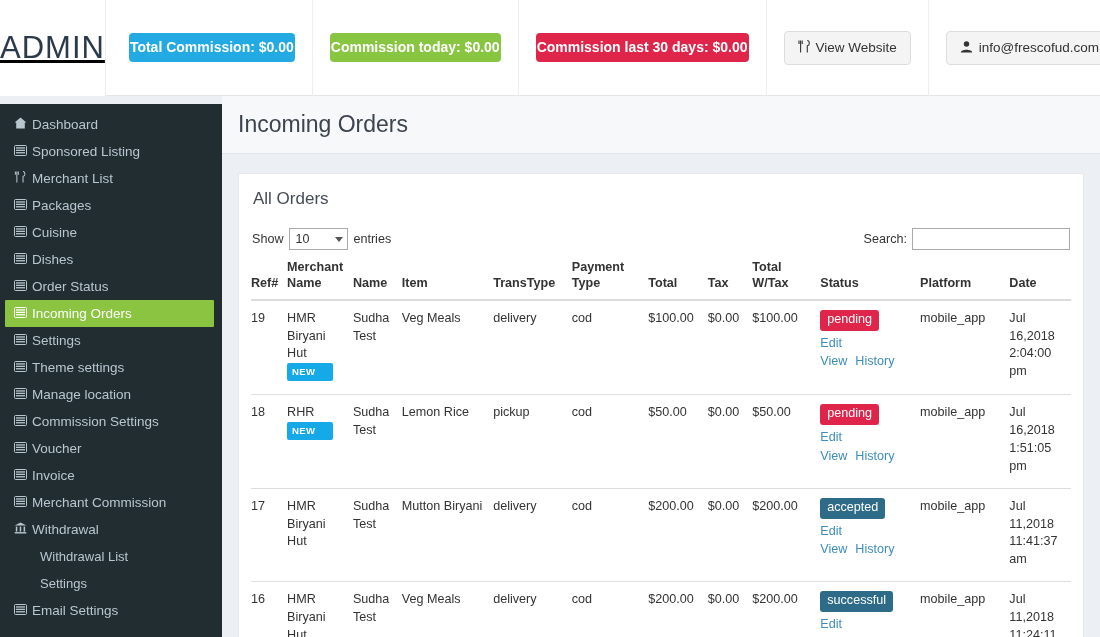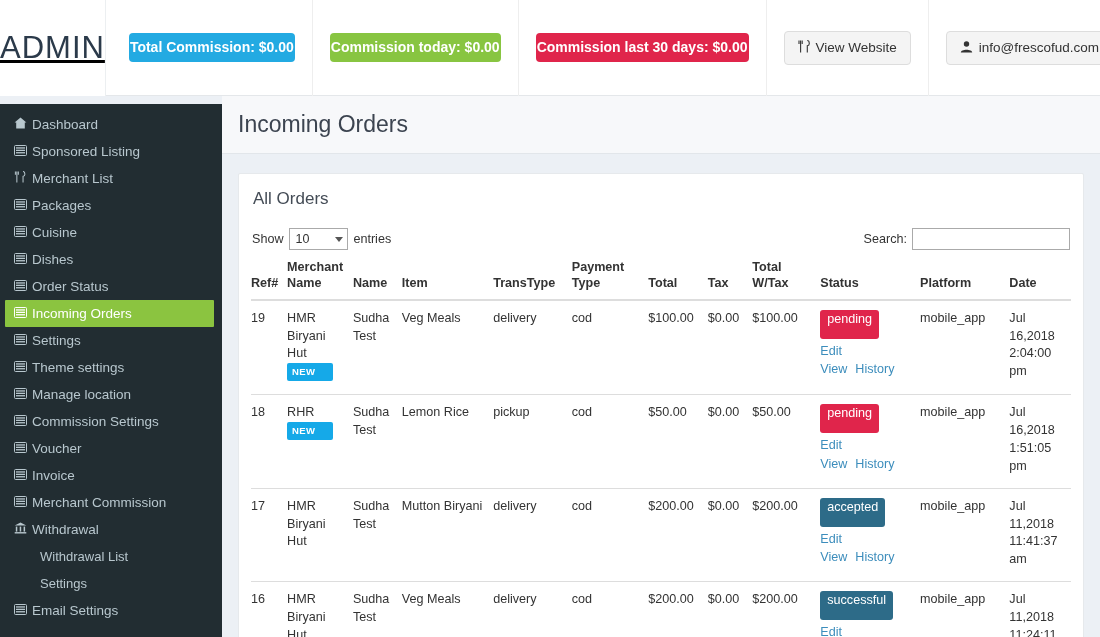--- a/index.html
+++ b/index.html
@@ -210,21 +210,21 @@
     font-weight: bold;
     letter-spacing: .4px;
     padding: 2px 18px 2px 5px;
     border-radius: 2px;
     vertical-align: 1px;
   }
   .status-badge {
     display: inline-block;
     color: #ffffff;
     font-size: 12.6px;
-    padding: 3px 7px 12px 7px;
+    padding: 3px 7px 4px 7px;
     border-radius: 3px;
     margin-bottom: 2px;
     line-height: 1.1;
   }
   .st-pending    { background: #e0254b; }
   .st-accepted   { background: #2d6b88; }
   .st-successful { background: #2d6b88; }
 
   .act-links { margin-top: 2px; }
   .act-link {

